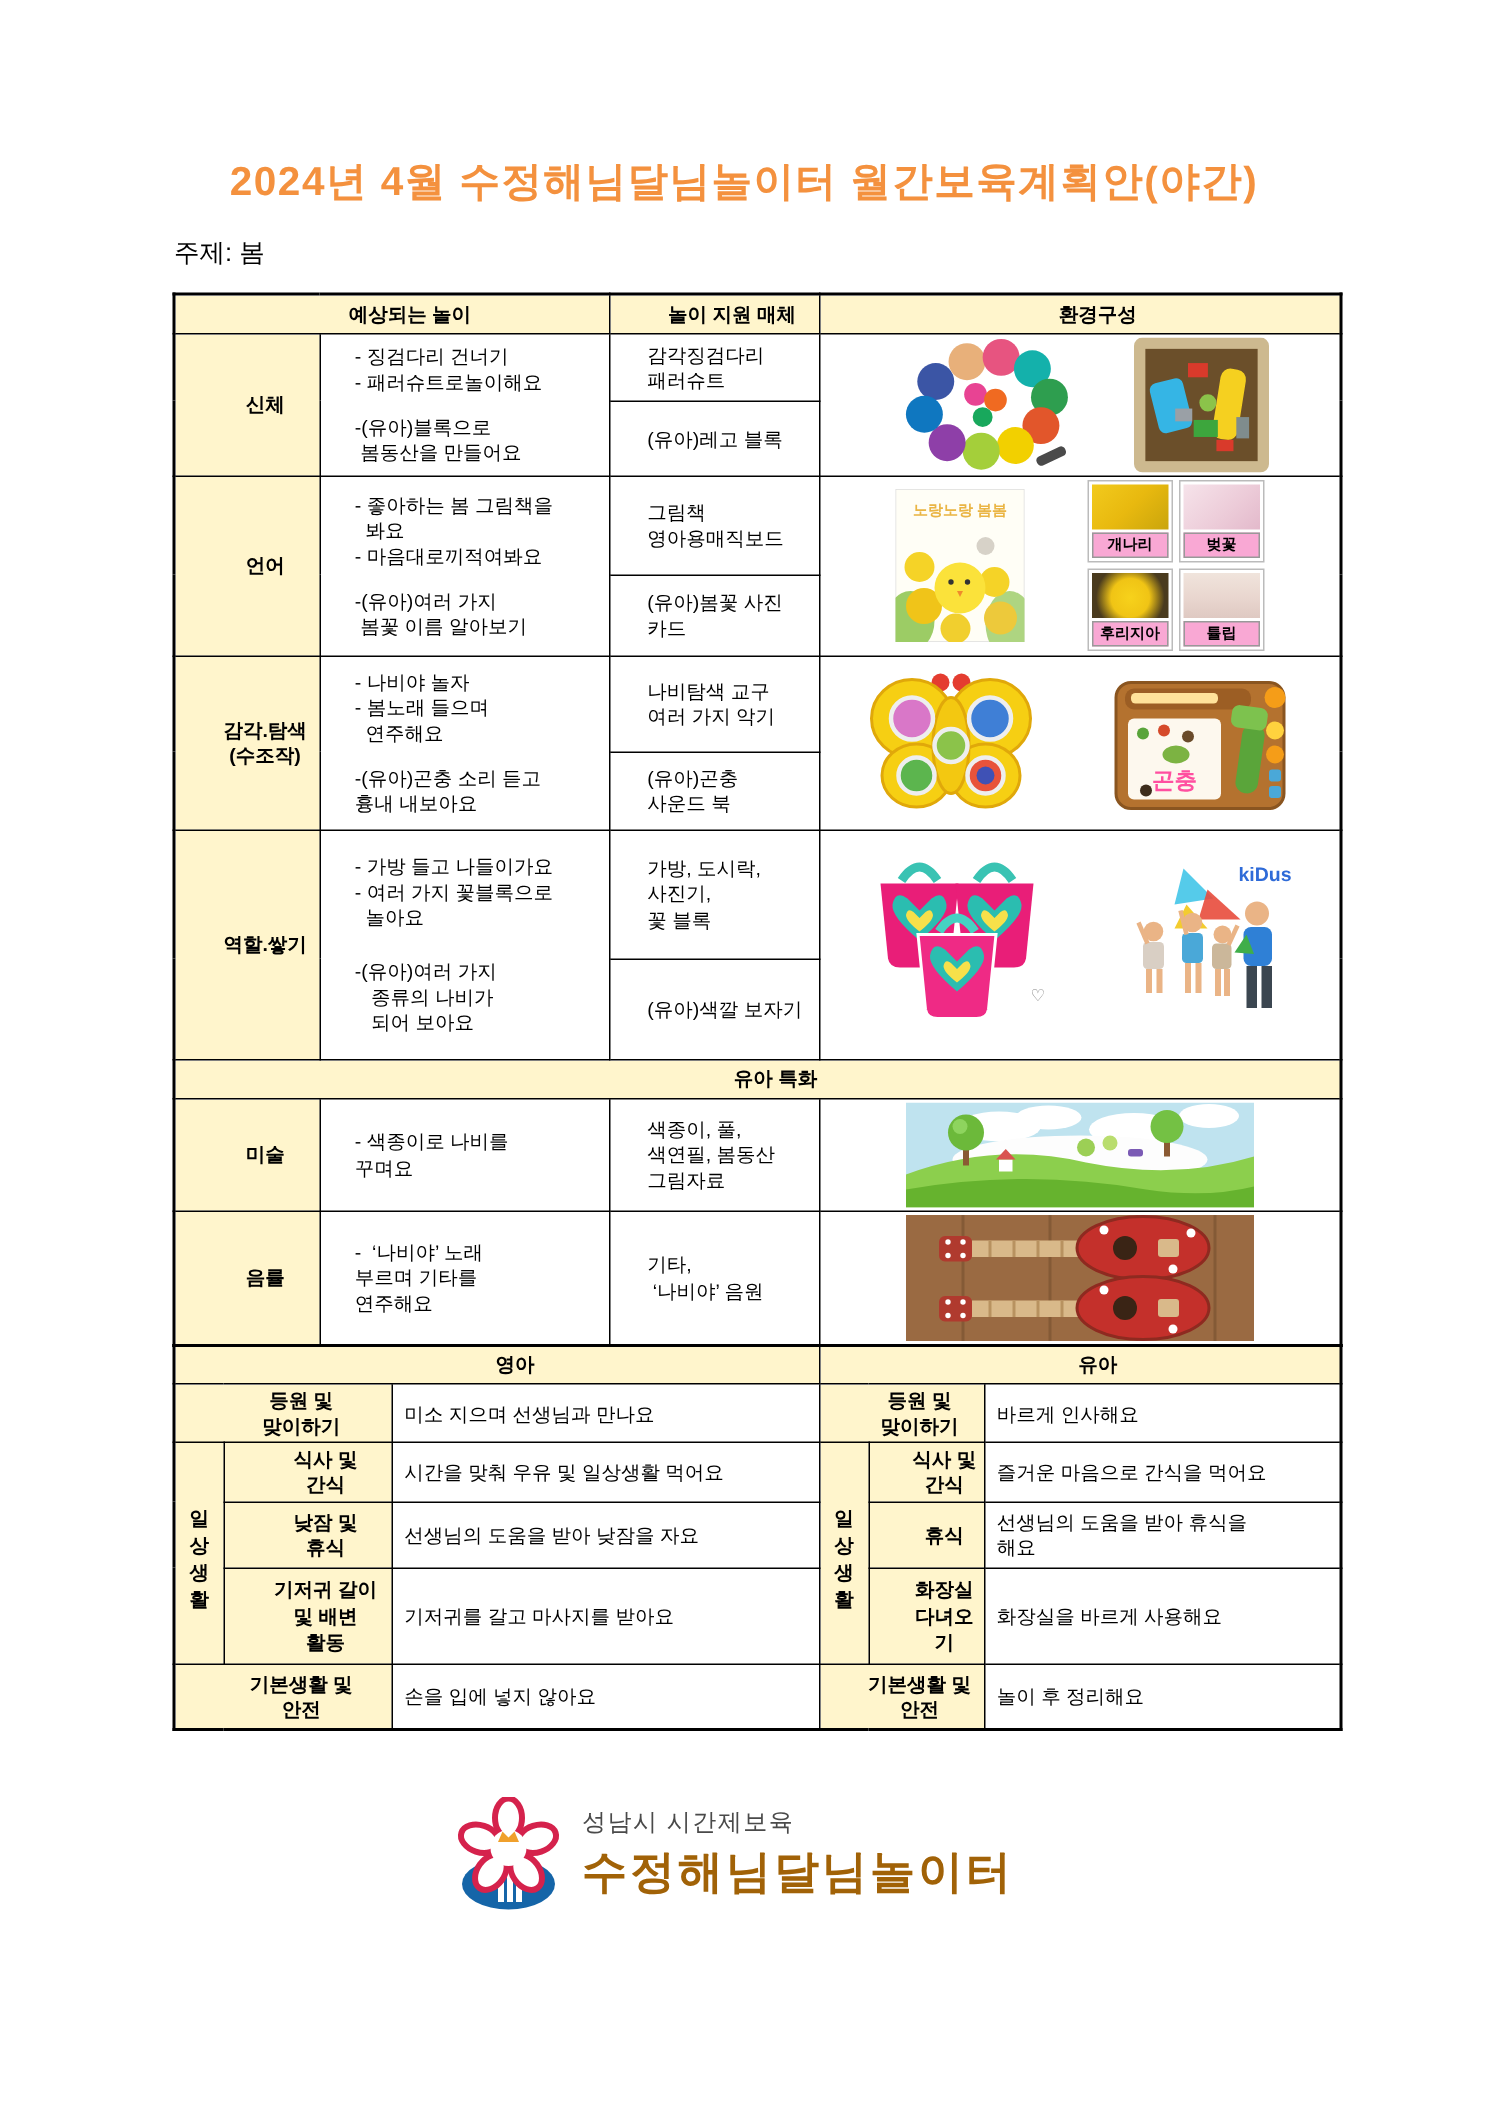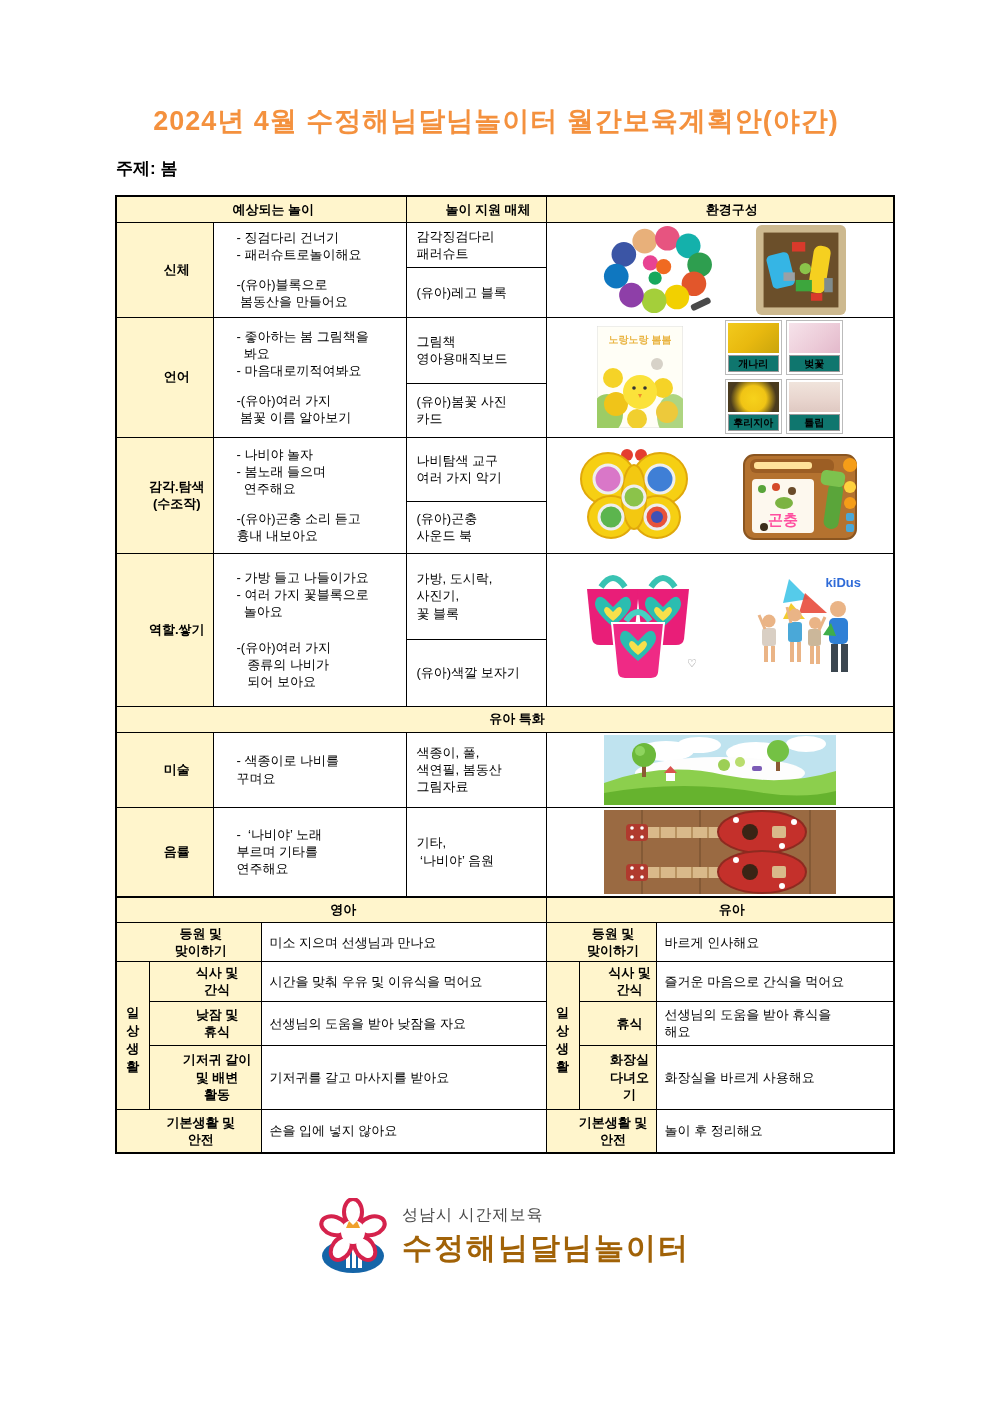--- a/index.html
+++ b/index.html
@@ -1,29 +1,29 @@
 <!DOCTYPE html>
 <html><head>
 <meta charset="utf-8">
 <style>
   html,body{margin:0;padding:0;background:#fff;}
   .page{position:relative;width:992px;height:1403px;background:#fff;
         font-family:"Liberation Sans",sans-serif;color:#000;overflow:hidden;}
   .title{position:absolute;top:103px;left:0;width:100%;text-align:center;
          font-size:27px;font-weight:bold;color:#f4913e;letter-spacing:1px;}
-  .theme{position:absolute;top:157px;left:116px;font-size:17px;font-weight:bold;}
+  .theme{position:absolute;top:157px;left:116px;font-size:17px;font-weight:normal;}
   .tables{position:absolute;top:195px;left:115px;width:778px;}
   table{border-collapse:collapse;table-layout:fixed;width:778px;border:2px solid #000;}
   td{border:1px solid #000;padding:2px 4px;font-size:13px;vertical-align:middle;
      line-height:1.32;overflow:hidden;}
   .y{background:#fff5cc;font-weight:bold;text-align:center;padding-left:28px;}
   .pre{white-space:pre-line;}
   .plays{vertical-align:middle;padding:4px 23px;}
   .gap{margin-top:13px;}
-  .media{padding-left:10px;}
+  .media{padding-left:25px;}
   .val{padding-left:8px;}
   .env{text-align:center;padding:2px;}
   .envflex{display:flex;justify-content:center;align-items:center;gap:34px;}
   .vertcell{text-align:center;padding:0;}
   .vertcell span{writing-mode:vertical-rl;text-orientation:upright;
                  letter-spacing:5px;font-weight:bold;font-size:13px;}
   .rhead{height:26px;} .r1a{height:45px;} .r1b{height:49px;} .r2a{height:66px;}
   .r2b{height:54px;} .r3a{height:64px;} .r3b{height:52px;} .r4a{height:86px;}
   .r4b{height:67px;} .rsp{height:26px;} .rart{height:74px;} .rmus{height:89px;}
   .bh{height:26px;} .b1{height:37px;} .b2{height:39px;} .b3{height:44px;}
@@ -31,22 +31,22 @@
   .daily{margin-top:-2px;}
   
   .cards{display:grid;grid-template-columns:57px 57px;gap:4px;}
   .card{background:#fff;border:1px solid #bbb;padding:2px;}
   .photo{height:30px;}
   .p-gaenari{background:linear-gradient(135deg,#f2ca1d 0%,#e8b90f 50%,#caa50c 100%);}
   .p-beotkkot{background:linear-gradient(135deg,#f6e3ea 0%,#eccbd8 60%,#e3b9cb 100%);}
   .p-freesia{background:radial-gradient(circle at 50% 55%,#f7d21b 0%,#f0c415 42%,#4a3b1e 75%);}
   .p-tulip{background:linear-gradient(180deg,#f0e4dc 0%,#e9d6cf 55%,#dfc9c2 100%);}
   .clabel{text-align:center;font-size:10px;font-weight:bold;border:1px solid #999;
-          margin-top:2px;padding:1px 0;background:#0f766e;}
-  .footer{position:absolute;top:1198px;left:318px;display:flex;align-items:center;}
+          margin-top:2px;padding:1px 0;background:#f9a8d4;}
+  .footer{position:absolute;top:1198px;left:304px;display:flex;align-items:center;}
   .ft{margin-left:14px;}
   .ft-small{font-size:16px;color:#4a4a4a;letter-spacing:1px;}
   .ft-big{font-size:30px;font-weight:bold;color:#a16207;letter-spacing:2px;margin-top:2px;}
   svg{display:block;}
   .imgwrap{position:relative;display:inline-block;}
 </style>
 </head>
 <body>
 
 <div class="page">
@@ -415,21 +415,21 @@
         <td colspan="2" class="y pre">등원 및
 맞이하기</td>
         <td class="val">바르게 인사해요</td>
       </tr>
       <tr class="b2">
         <td rowspan="3" class="y vertcell">
           <span>일상생활</span>
         </td>
         <td class="y pre">식사 및
 간식</td>
-        <td class="val">시간을 맞춰 우유 및 이유식을 먹어요</td>
+        <td class="val">시간을 맞춰 우유 및 일상생활 먹어요</td>
         <td rowspan="3" class="y vertcell">
           <span>일상생활</span>
         </td>
         <td class="y pre">식사 및
 간식</td>
         <td class="val">즐거운 마음으로 간식을 먹어요</td>
       </tr>
       <tr class="b3">
         <td class="y pre">낮잠 및
 휴식</td>

